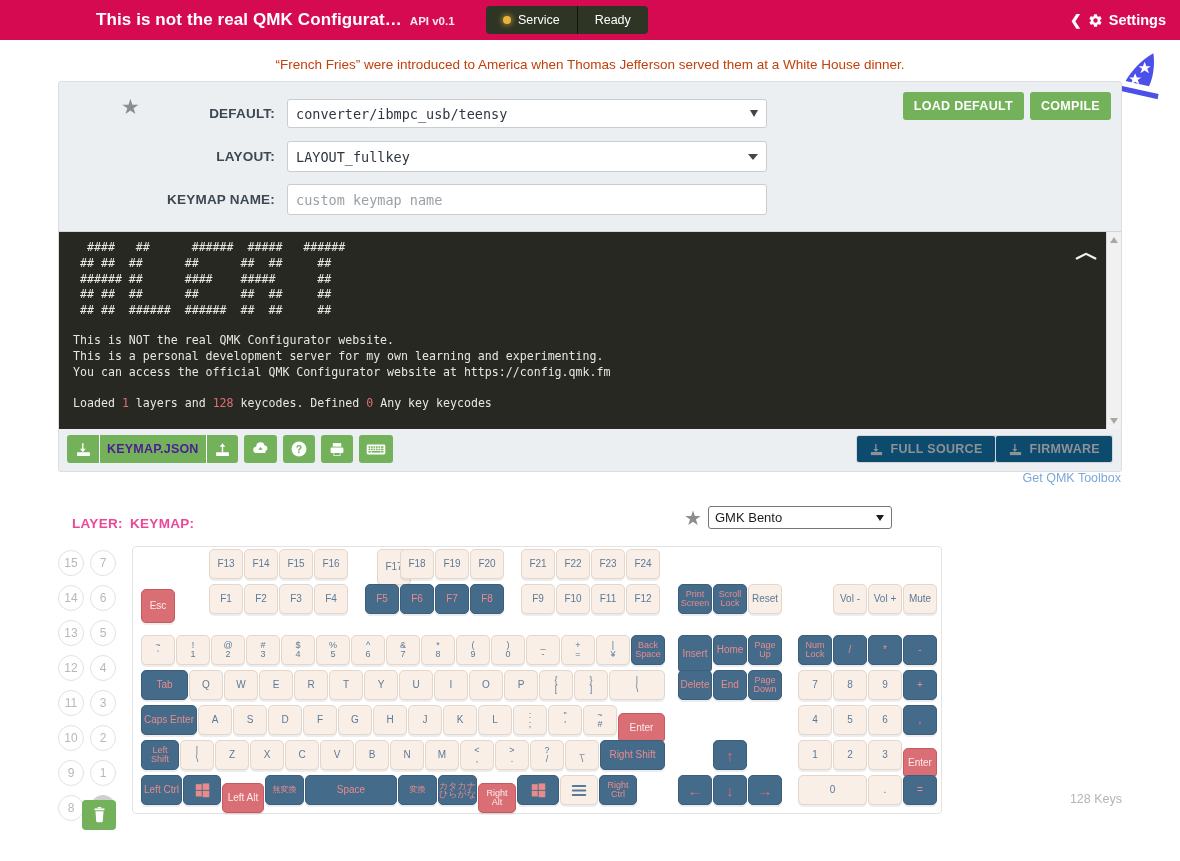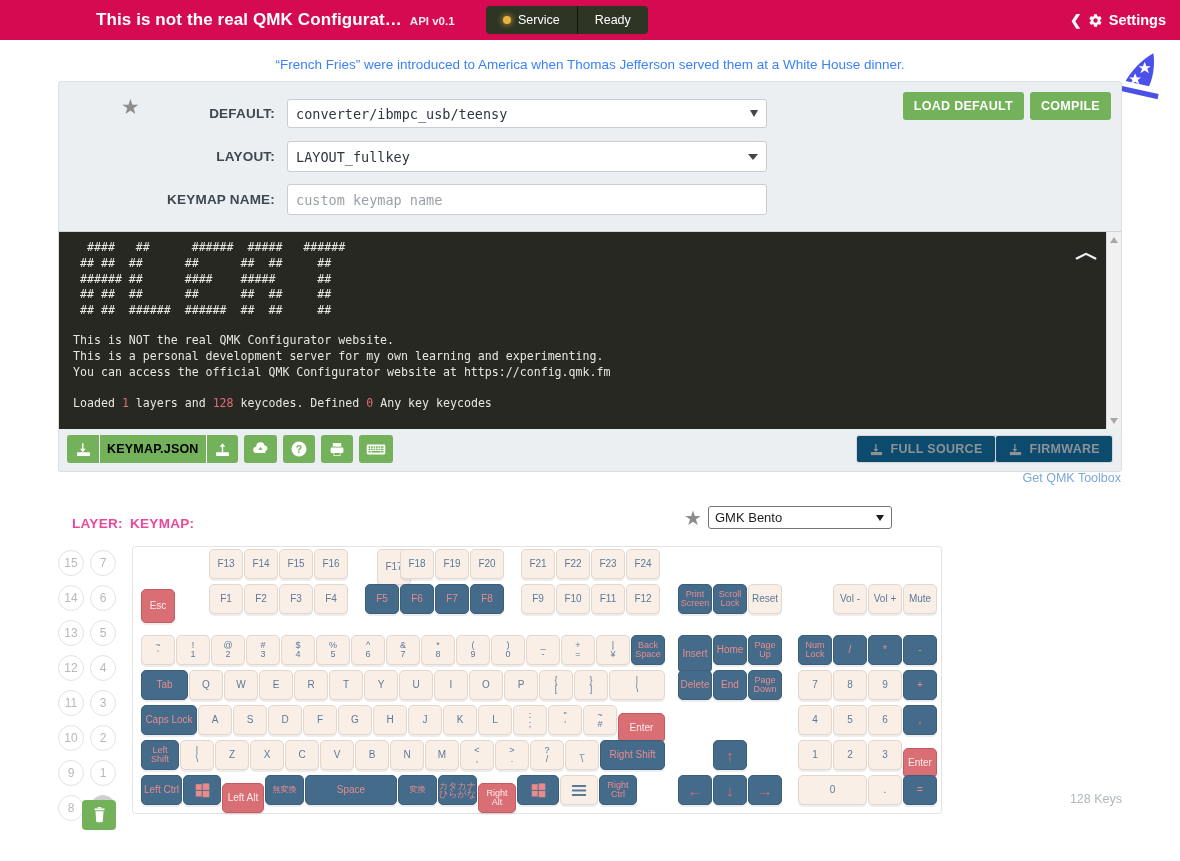--- a/index.html
+++ b/index.html
@@ -72,21 +72,21 @@
     font-size: 14.5px;
     font-weight: 600;
     cursor: pointer;
   }
   .chev-left { font-size: 14px; line-height: 1; }
 
   
   .quote {
     text-align: center;
     font-size: 13.5px;
-    color: #3b82f6;
+    color: #c2410c;
     padding: 17px 0 9px;
   }
   .wizard-hat {
     position: absolute;
     right: 16px;
     top: 48px;
     width: 56px; height: 52px;
   }
 
   
@@ -225,21 +225,21 @@
 
   
   .toolbar {
     display: flex;
     align-items: center;
     padding: 6px 8px 8px 8px;
     position: relative;
   }
   .tbtn {
     background: #73b25a;
-    color: #000000;
+    color: #4c1d95;
     border: none;
     height: 28px;
     min-width: 32px;
     display: flex;
     align-items: center;
     justify-content: center;
     cursor: pointer;
     font-size: 12.5px;
     font-weight: 700;
     letter-spacing: .2px;
@@ -825,21 +825,21 @@
             <span class="b">]</span>
           </span>
         </div>
         <div class="key" style="left: 476px; top: 123px; width: 56px; height: 30px;">
           <span class="stack">
             <span class="t">|</span>
             <span class="b">\</span>
           </span>
         </div>
         <div class="key blue" style="left: 8px; top: 158px; width: 56px; height: 30px;">
-          <span class="">Caps Lock</span>
+          <span class="">Caps Enter</span>
         </div>
         <div class="key" style="left: 65px; top: 158px; width: 34px; height: 30px;">
           <span class="">A</span>
         </div>
         <div class="key" style="left: 100px; top: 158px; width: 34px; height: 30px;">
           <span class="">S</span>
         </div>
         <div class="key" style="left: 135px; top: 158px; width: 34px; height: 30px;">
           <span class="">D</span>
         </div>

